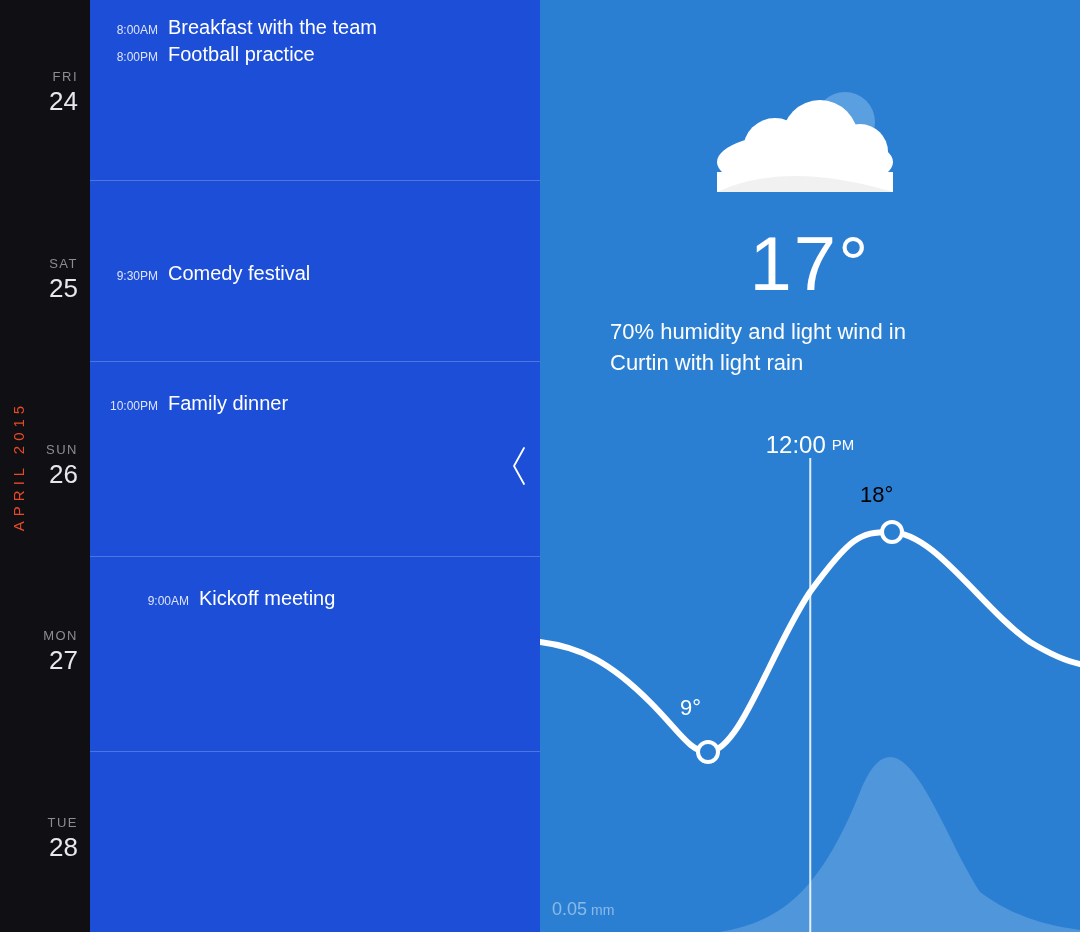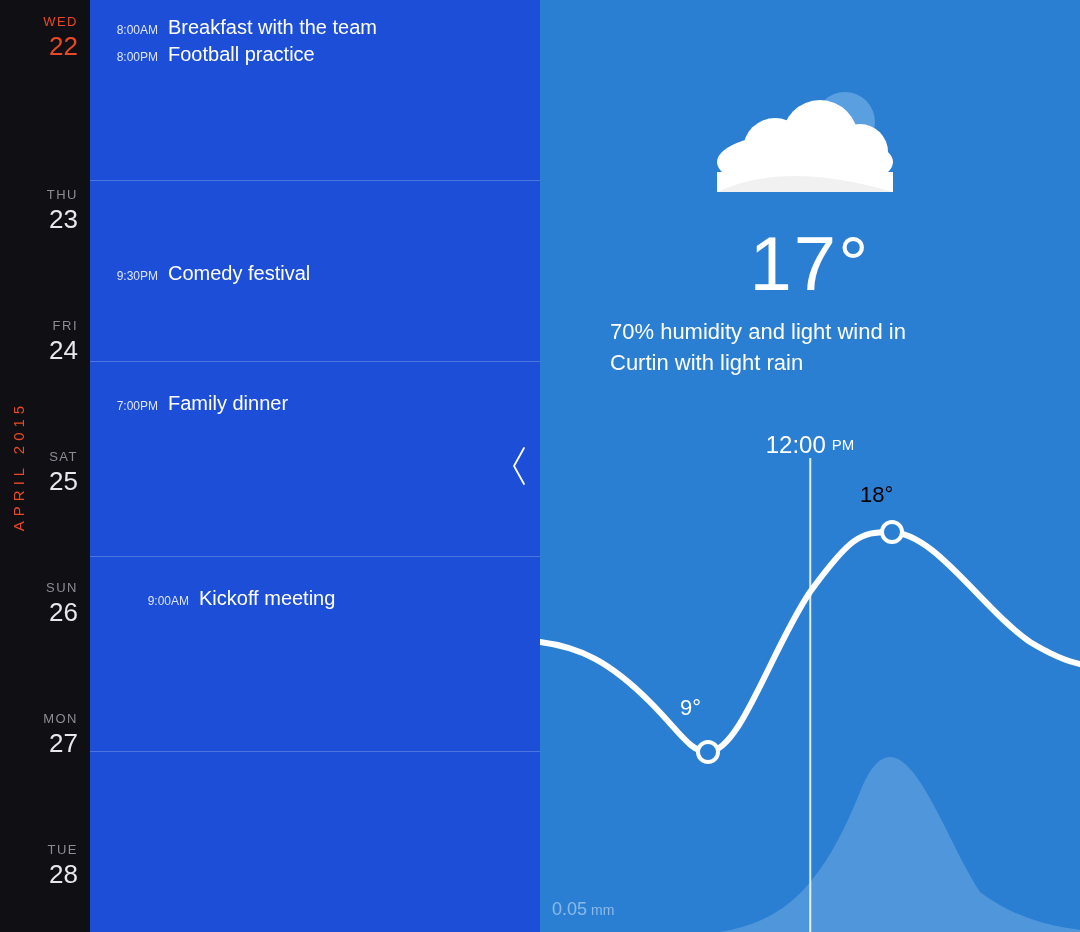--- a/index.html
+++ b/index.html
@@ -119,28 +119,20 @@
     .vline { position: absolute; left: 50%; top: 458px; bottom: 0; width: 1.5px; background: rgba(255,255,255,0.85); transform: translateX(-0.75px); }
     .peak-label { position: absolute; color: #000000; font-size: 22px; font-weight: 300; }
     .low-label { position: absolute; color: #fff; font-size: 22px; font-weight: 300; }
   </style>
 </head>
 <body>
 
 <div class="date-rail">
   <div class="month-label">APRIL 2015</div>
 
-<div class="date-cell active first">
-      <div class="dow">WED</div>
-      <div class="dnum">22</div>
-    </div>
-    <div class="date-cell">
-      <div class="dow">THU</div>
-      <div class="dnum">23</div>
-    </div>
     <div class="date-cell">
       <div class="dow">FRI</div>
       <div class="dnum">24</div>
     </div>
     <div class="date-cell">
       <div class="dow">SAT</div>
       <div class="dnum">25</div>
     </div>
     <div class="date-cell">
       <div class="dow">SUN</div>
@@ -169,21 +161,21 @@
         </div>
       </div>
       <div class="agenda-row" style="justify-content: center;">
         <div class="event">
           <div class="event-time">9:30PM</div>
           <div class="event-title">Comedy festival</div>
         </div>
       </div>
       <div class="agenda-row" style="padding-top: 28px;">
         <div class="event">
-          <div class="event-time">7:00PM</div>
+          <div class="event-time">10:00PM</div>
           <div class="event-title">Family dinner</div>
         </div>
       </div>
       <div class="agenda-row" style="padding-top: 28px; padding-left: 41px;">
         <div class="event">
           <div class="event-time">9:00AM</div>
           <div class="event-title">Kickoff meeting</div>
         </div>
       </div>
       <div class="agenda-row"></div>

